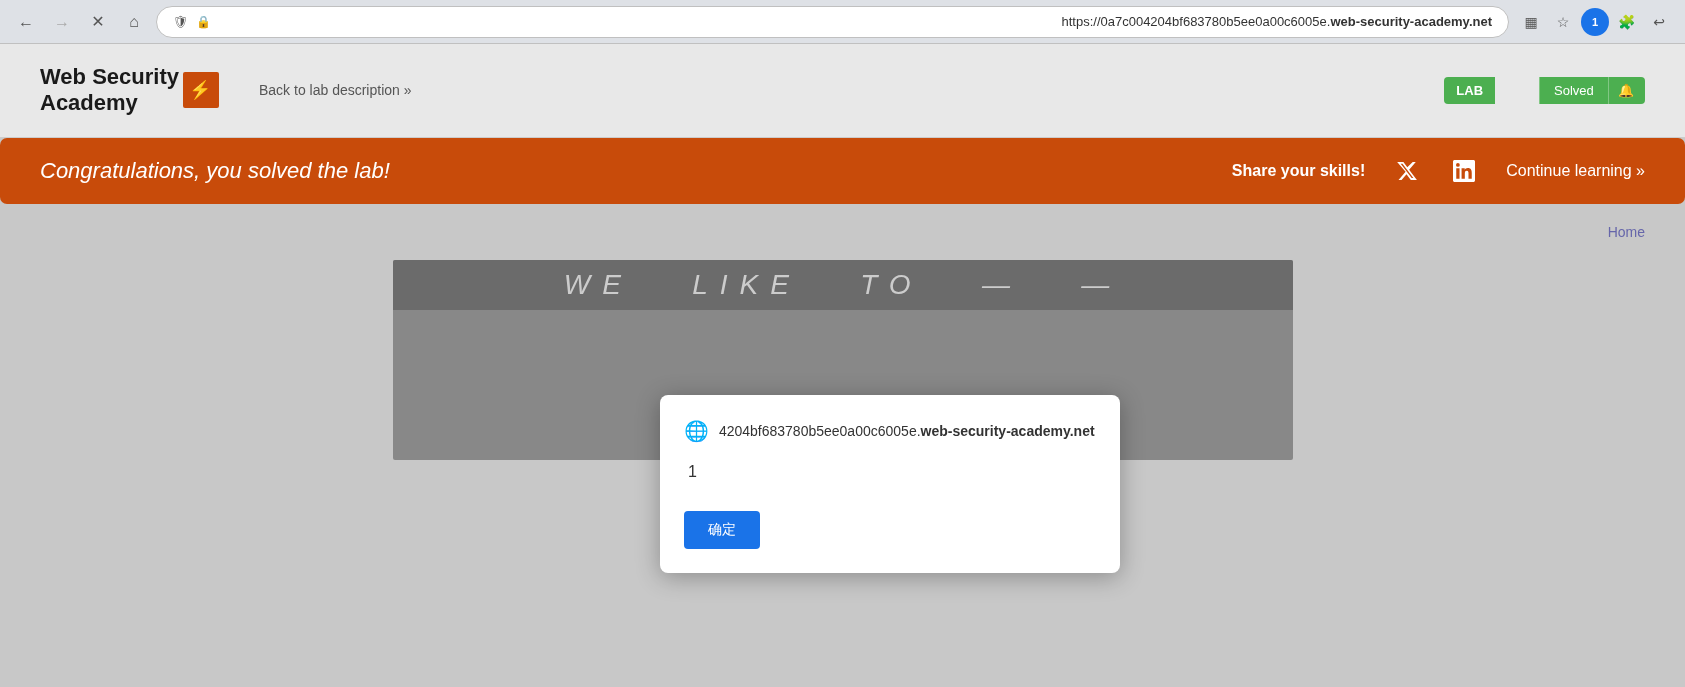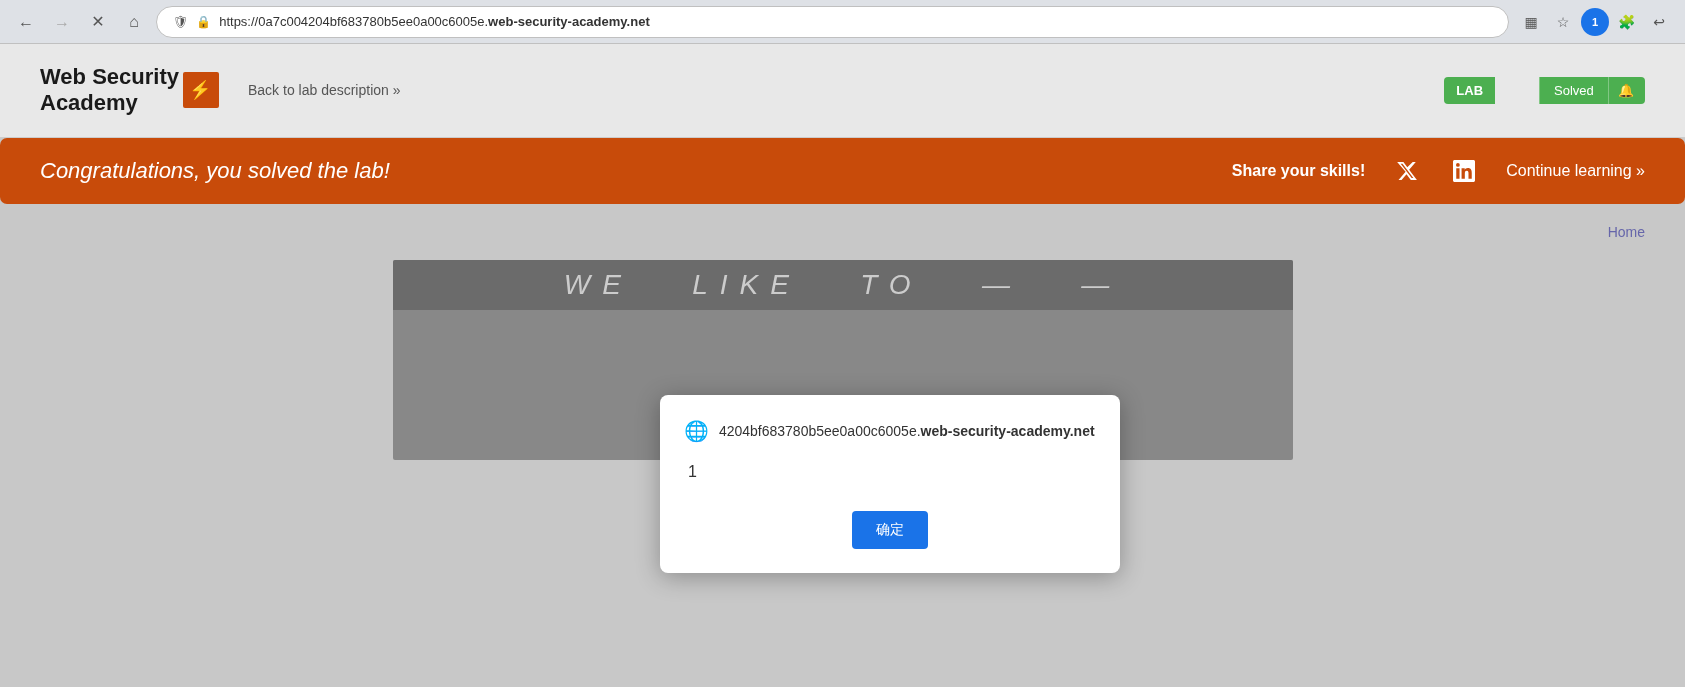--- a/index.html
+++ b/index.html
@@ -33,21 +33,21 @@
       padding: 6px 16px;
       font-size: 13px;
       color: #333;
       display: flex;
       align-items: center;
       gap: 8px;
       height: 32px;
       border: 1px solid #c0c0c0;
     }
     .address-bar .security-icon { color: #555; font-size: 12px; }
-    .address-bar .url-text { flex: 1; }
+    .address-bar .url-text { flex: 1; text-align: right; }
     .browser-actions {
       display: flex;
       gap: 4px;
       align-items: center;
     }
     .browser-action-btn {
       width: 28px; height: 28px;
       border-radius: 50%;
       border: none;
       background: transparent;
@@ -62,21 +62,21 @@
       font-size: 11px;
       font-weight: bold;
     }
 
     
     .page-header {
       background: #e8e8e8;
       padding: 20px 40px;
       display: flex;
       align-items: center;
-      gap: 29px;
+      gap: 40px;
       border-bottom: 1px solid #ccc;
     }
     .logo-container {
       display: flex;
       align-items: center;
     }
     .logo-icon {
       width: 36px; height: 36px;
       background: #c84b0a;
       display: flex; align-items: center; justify-content: center;
@@ -230,21 +230,21 @@
       color: #333;
     }
     .dialog-message {
       font-size: 16px;
       color: #333;
       margin-bottom: 30px;
       padding-left: 4px;
     }
     .dialog-footer {
       display: flex;
-      justify-content: center;
+      justify-content: flex-start;
     }
     .dialog-ok-btn {
       background: #1a73e8;
       color: white;
       border: none;
       border-radius: 4px;
       padding: 10px 24px;
       font-size: 14px;
       cursor: pointer;
     }

